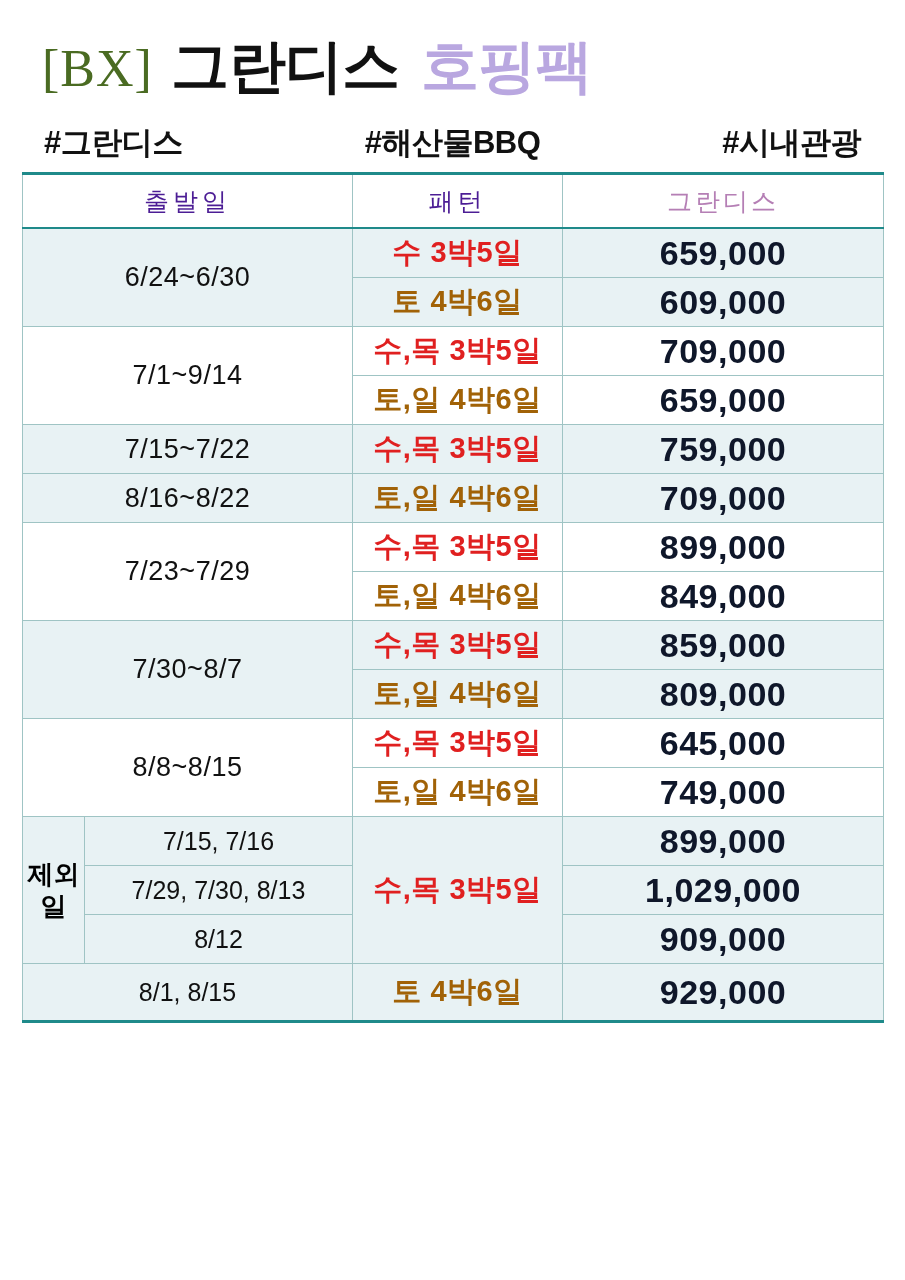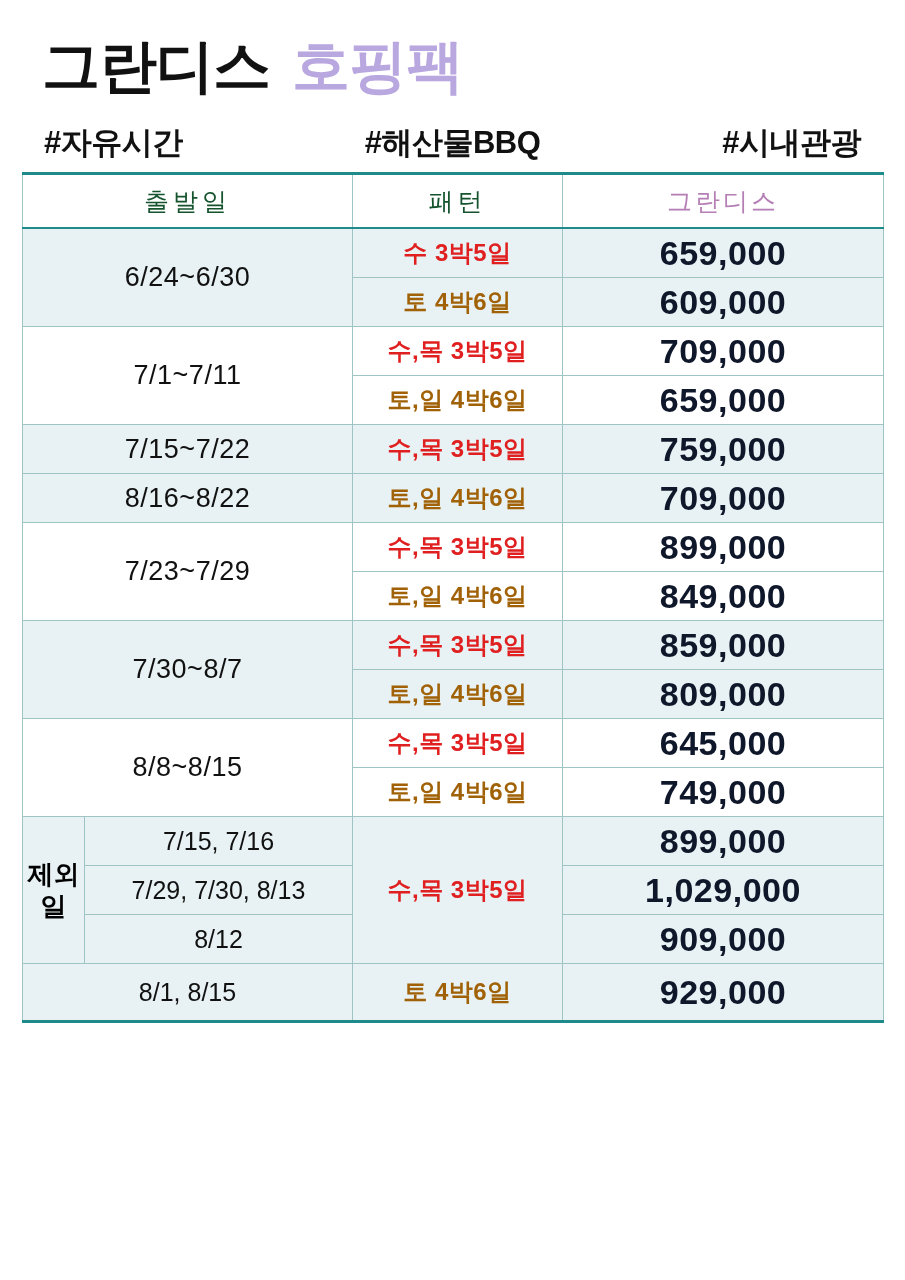--- a/index.html
+++ b/index.html
@@ -113,40 +113,40 @@
     text-align: center;
     vertical-align: middle;
   }
   .grid tr.hdr td {
     border-bottom: 2px solid #1f8a8a;
     height: 52px;
     background: #ffffff;
   }
   .hdr-text {
     font-size: 25px;
-    color: #14532d;
+    color: #4c1d95;
     letter-spacing: 4px;
   }
   .hdr-text.accent {
     color: #b57fb5;
     letter-spacing: 3px;
   }
   .c-pat    { width: 210px; }
   .c-price  { width: 321px; }
 
   .depart-cell {
     font-size: 27px;
     color: #111111;
     letter-spacing: 0.5px;
   }
   .band-a { background: #e8f2f4; }
   .band-b { background: #ffffff; }
 
   .pat-cell {
-    font-size: 24px;
+    font-size: 29px;
     font-weight: bold;
     letter-spacing: 0.5px;
     height: 48px;
   }
   .pat-red  { color: #e02020; }
   .pat-blue { color: #a16207; }
 
   .price-cell {
     font-size: 34px;
     font-weight: bold;
@@ -168,27 +168,28 @@
     font-size: 25px;
     color: #111111;
   }
 </style>
 </head>
 <body>
 
 <div class="page">
 
   <div class="title-row">
+    <span class="brand-bx">[BX]</span>
     <span class="brand-name">그란디스</span>
     <span class="brand-hoping">호핑팩</span>
   </div>
 
 
   <div class="tags-row">
-    <span class="tag">#자유시간</span>
+    <span class="tag">#그란디스</span>
     <span class="tag">#해산물BBQ</span>
     <span class="tag">#시내관광</span>
   </div>
 
   <table class="grid">
     <colgroup>
       <col class="c-excl">
         <col class="c-excl-date">
         <col class="c-pat">
         <col class="c-price">
@@ -205,21 +206,21 @@
       <td class="band-a depart-cell" colspan="2" rowspan="2"><span>6/24~6/30</span></td>
       <td class="band-a pat-cell pat-red"><span>수  3박5일</span></td>
       <td class="band-a price-cell"><span>659,000</span></td>
     </tr>
     <tr>
       <td class="band-a pat-cell pat-blue"><span>토  4박6일</span></td>
       <td class="band-a price-cell"><span>609,000</span></td>
     </tr>
 
     <tr>
-      <td class="band-b depart-cell" colspan="2" rowspan="2"><span>7/1~7/11</span></td>
+      <td class="band-b depart-cell" colspan="2" rowspan="2"><span>7/1~9/14</span></td>
       <td class="band-b pat-cell pat-red"><span>수,목  3박5일</span></td>
       <td class="band-b price-cell"><span>709,000</span></td>
     </tr>
     <tr>
       <td class="band-b pat-cell pat-blue"><span>토,일  4박6일</span></td>
       <td class="band-b price-cell"><span>659,000</span></td>
     </tr>
 
     <tr>
       <td class="band-a depart-cell" colspan="2"><span>7/15~7/22</span></td>

